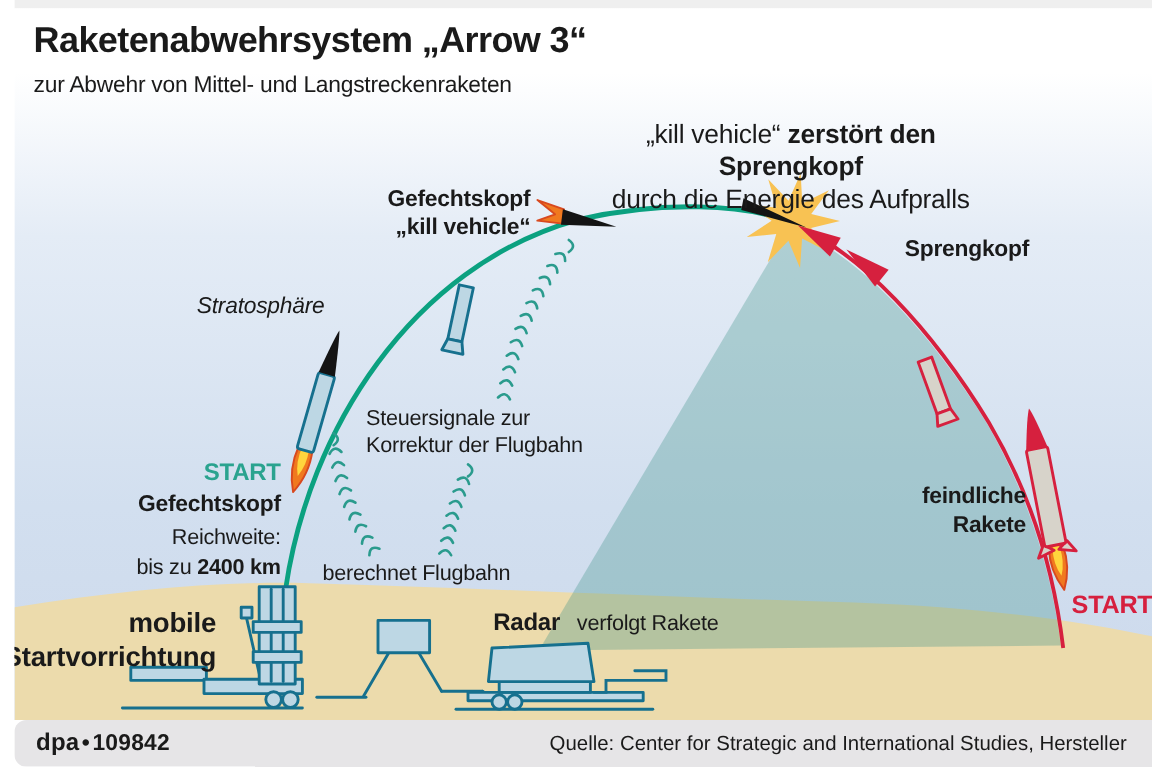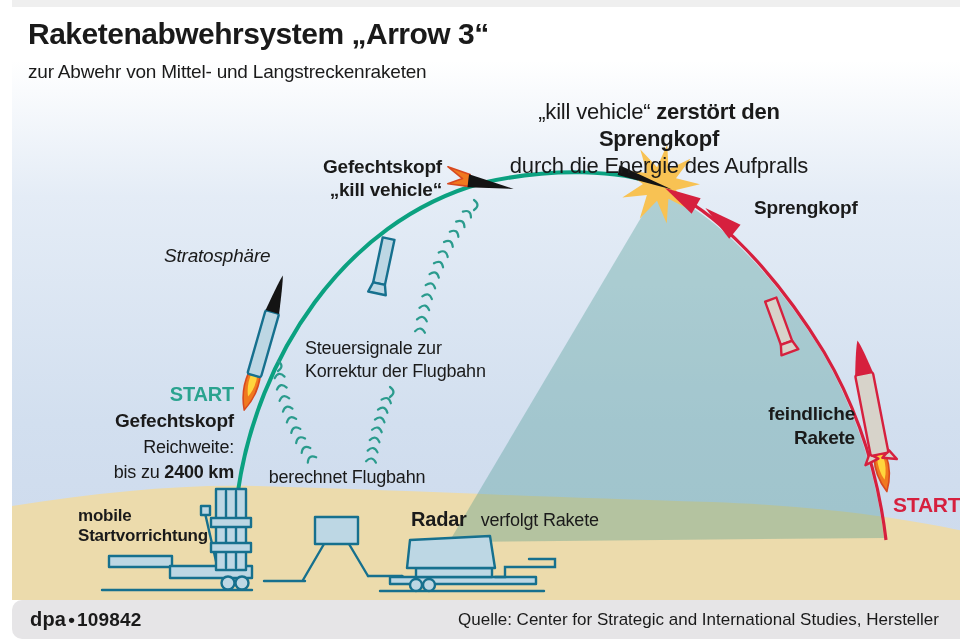--- a/index.html
+++ b/index.html
@@ -19,21 +19,21 @@
   .b{font-weight:bold;}
   .title{left:16px;top:16px;font-size:30px;font-weight:bold;letter-spacing:-0.5px;}
   .subtitle{left:16px;top:60px;font-size:19px;}
   .gefechtskopf{right:530px;top:155px;font-size:19px;font-weight:bold;text-align:right;}
   .killexplain{left:497px;top:99px;width:300px;font-size:22px;text-align:center;white-space:normal;}
   .sprengkopf-lbl{left:742px;top:196px;font-size:19px;font-weight:bold;}
   .stratosphaere{left:152px;top:244px;font-size:19px;font-style:italic;}
   .startblock{right:738px;top:380px;text-align:right;font-size:18px;line-height:1.4;}
   .startblock .start{color:var(--teal-text);font-weight:bold;font-size:20px;}
   .startblock .rocketname{font-weight:bold;font-size:19px;}
-  .mobileblock{right:764px;top:506px;font-size:17px;font-weight:bold;line-height:1.2;}
+  .mobileblock{right:792px;top:506px;text-align:right;font-size:23px;font-weight:bold;line-height:1.2;}
   .steuersignale{left:293px;top:337px;font-size:18px;line-height:1.25;}
   .kontrollblock{left:240px;top:466px;width:190px;text-align:center;font-size:18px;line-height:1.3;}
   .kontrollblock .kz{font-weight:bold;font-size:19px;}
   .radarlbl{left:399px;top:507px;font-size:18px;}
   .radarlbl .r{font-weight:bold;font-size:20px;margin-right:14px;}
   .feindliche{right:117px;top:402px;text-align:right;font-size:19px;font-weight:bold;line-height:1.25;}
   .start-enemy{left:881px;top:492px;font-size:21px;font-weight:bold;color:var(--red);}
   .footer{position:absolute;left:0;top:600px;width:960px;height:39px;background:var(--bar);
           display:flex;align-items:center;justify-content:space-between;box-sizing:border-box;
           padding:0 33px 0 18px;border-radius:10px;}

